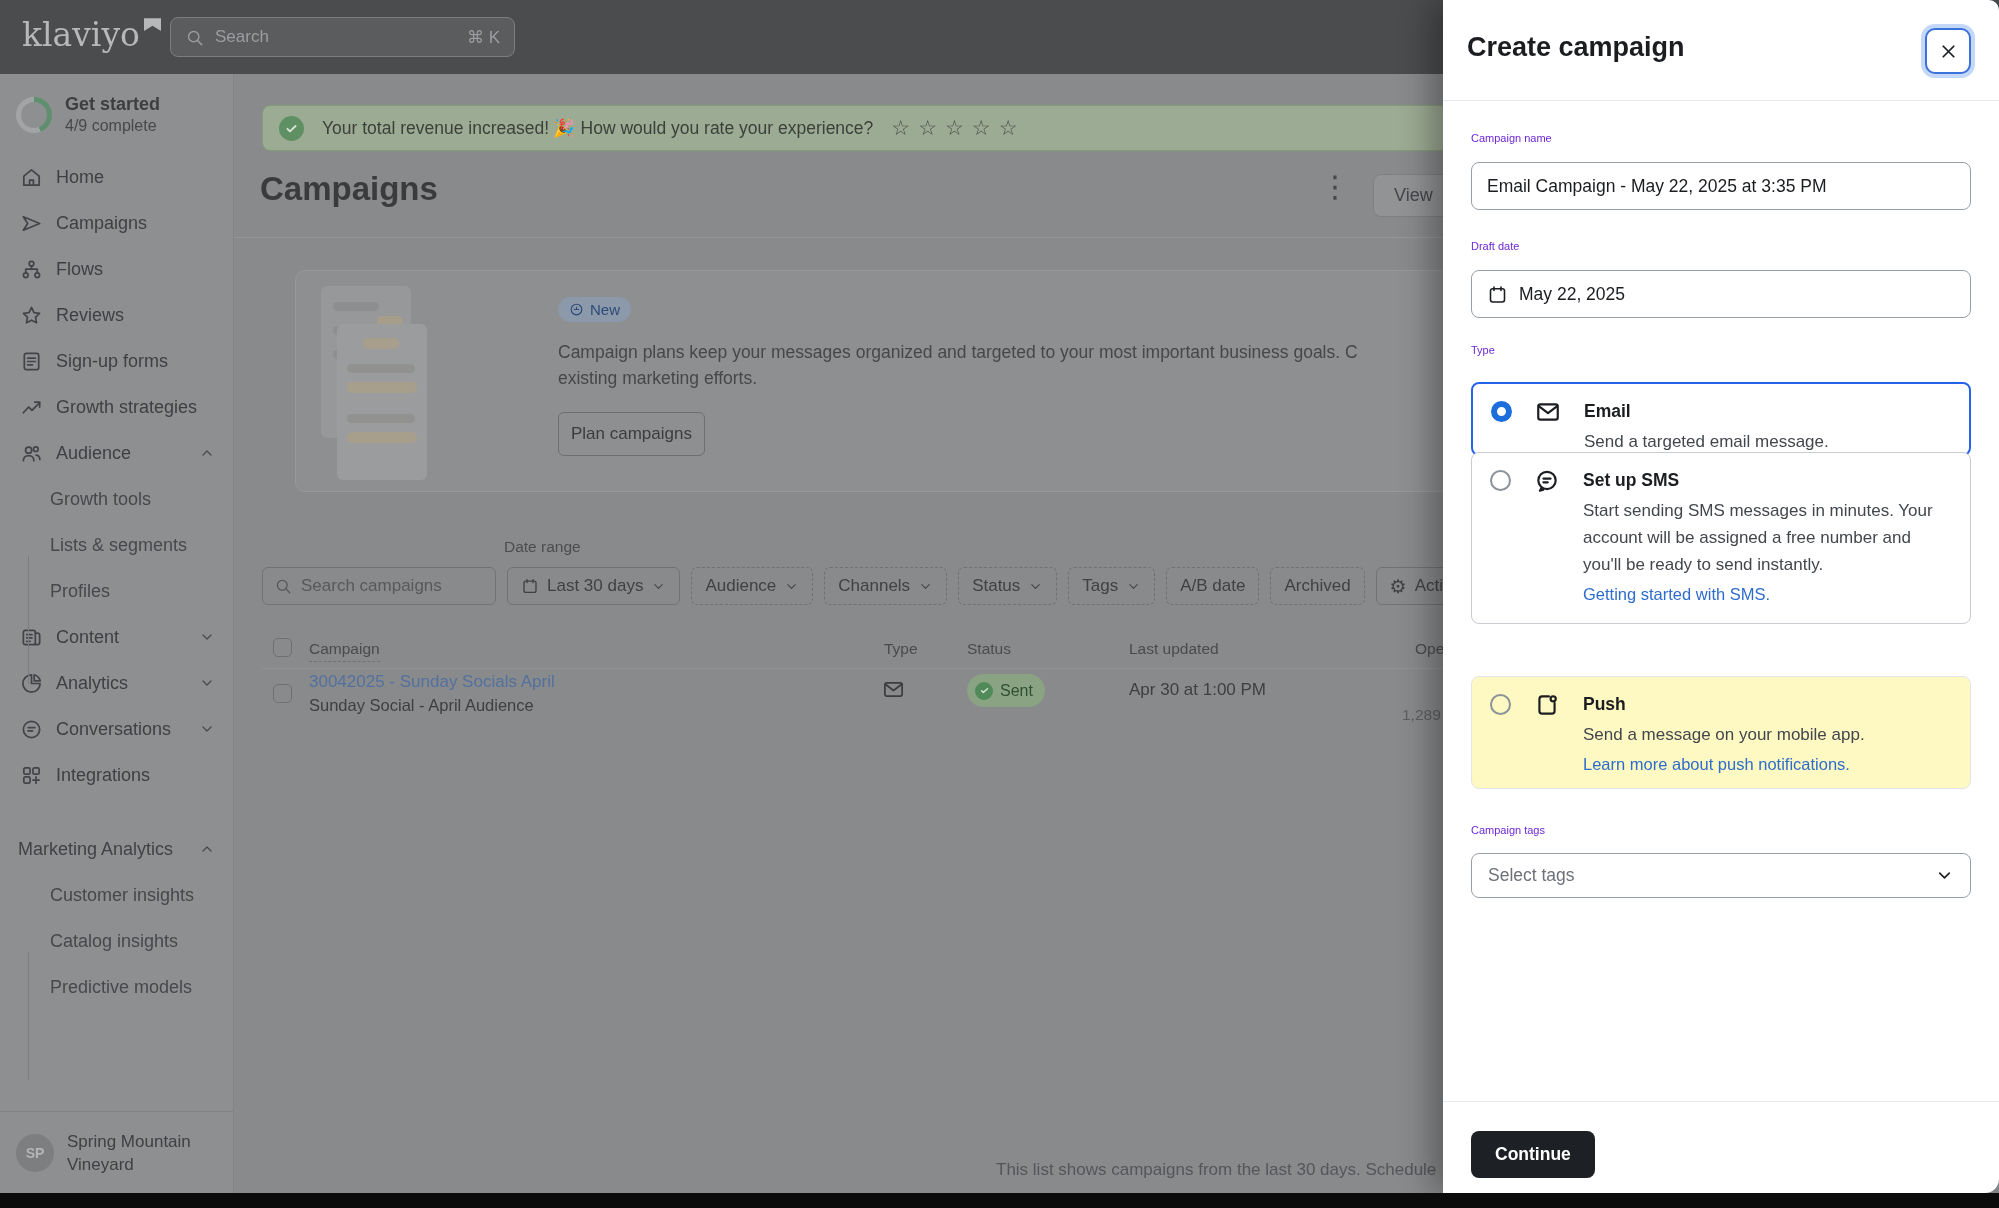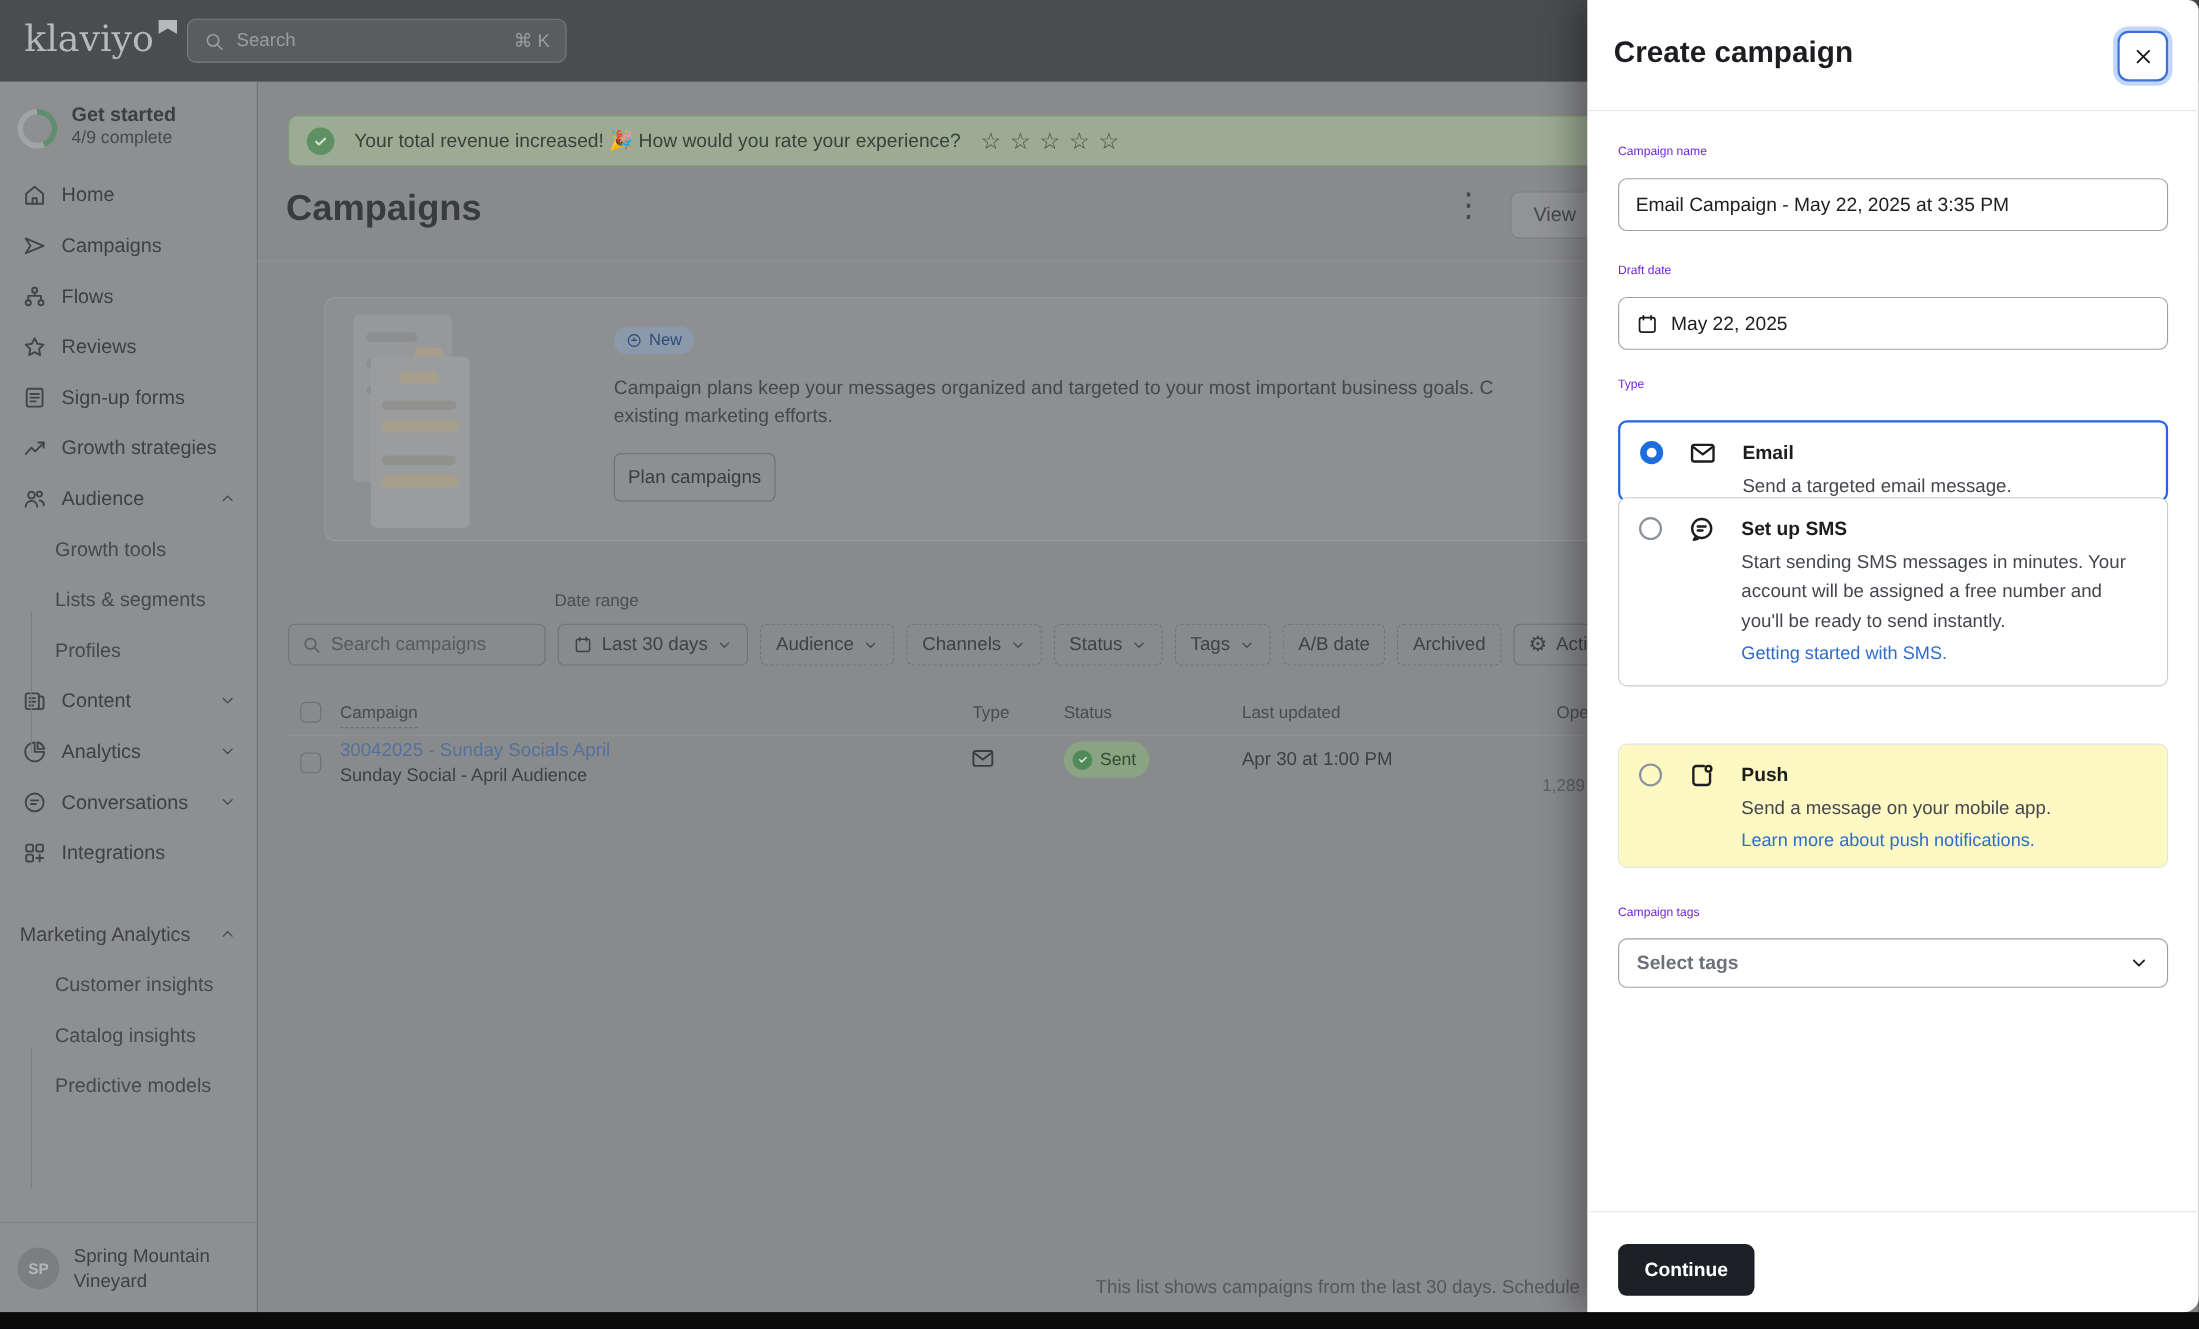--- a/index.html
+++ b/index.html
@@ -16,21 +16,21 @@
   .logo-flag { margin-top:3px; }
   .searchbox { position:absolute; left:170px; top:17px; width:345px; height:40px;
                background:#5a5c5e; border:1px solid #7b7d7f; border-radius:8px;
                display:flex; align-items:center; gap:11px; padding:0 14px;
                color:#9c9da0; font-size:17px; }
   .searchbox .shortcut { margin-left:auto; color:#9c9da0; }
 
   
   .sidebar { position:absolute; left:0; top:74px; width:234px; bottom:15px;
              background:#8e8f91; border-right:1px solid #838487; }
-  .get-started { position:absolute; left:16px; top:20px; display:flex; align-items:flex-end; gap:13px; }
+  .get-started { position:absolute; left:16px; top:20px; display:flex; align-items:center; gap:13px; }
   .ring { width:36px; height:36px; border-radius:50%; position:relative;
           background:conic-gradient(#5e8f6e 0deg 158deg, #a2a4a6 158deg 360deg); }
   .ring::after { content:""; position:absolute; inset:5px; border-radius:50%; background:#8e8f91; }
   .gs-title { font-size:18px; font-weight:700; color:#3c3e40; }
   .gs-sub { font-size:16px; color:#47494b; margin-top:2px; }
   .nav { position:absolute; left:0; right:0; top:80px; }
   .nav-item { height:46px; display:flex; align-items:center; gap:13px; padding-left:20px;
               color:#3e4043; font-size:18px; cursor:pointer; }
   .nav-item .nicon { width:23px; height:23px; flex:none; color:#424447; }
   .nav-sub { padding-left:50px; color:#46484b; }
@@ -134,21 +134,21 @@
            flex:none; margin-top:2px; }
   .radio.checked { border:6.5px solid #1d6edd; }
   .type-icon { width:26px; height:26px; color:#1b1d20; flex:none; }
   .type-title { font-size:17.5px; font-weight:700; color:#1b1d20; line-height:25px; }
   .type-desc { margin-top:4px; font-size:17px; color:#43474d; line-height:27px; }
   .tc-sms .type-desc { width:362px; }
   .m-link { margin-top:7px; font-size:16.5px; color:#2e6ccc; cursor:pointer; }
 
   .tag-select { position:absolute; left:28px; top:853px; width:500px; height:45px;
                 border:1.5px solid #999fa7; border-radius:8px; display:flex; align-items:center;
-                padding:0 16px; font-size:17.5px; color:#6c717a; cursor:pointer;font-weight:bold; }
+                padding:0 16px; font-size:17.5px; color:#6c717a; cursor:pointer; }
   .tag-select .chev3 { margin-left:auto; width:19px; height:19px; color:#1b1d20; }
   .continue-btn { position:absolute; left:28px; top:1131px; height:47px; padding:0 24px;
                   background:#1d2025; color:#ffffff; border:none; border-radius:8px;
                   font-size:17.5px; font-weight:600; font-family:inherit; cursor:pointer; }
 
   .bottombar { position:absolute; left:0; right:0; bottom:0; height:15px; background:#0b0b0c; }
 </style>
 </head>
 <body>
 

